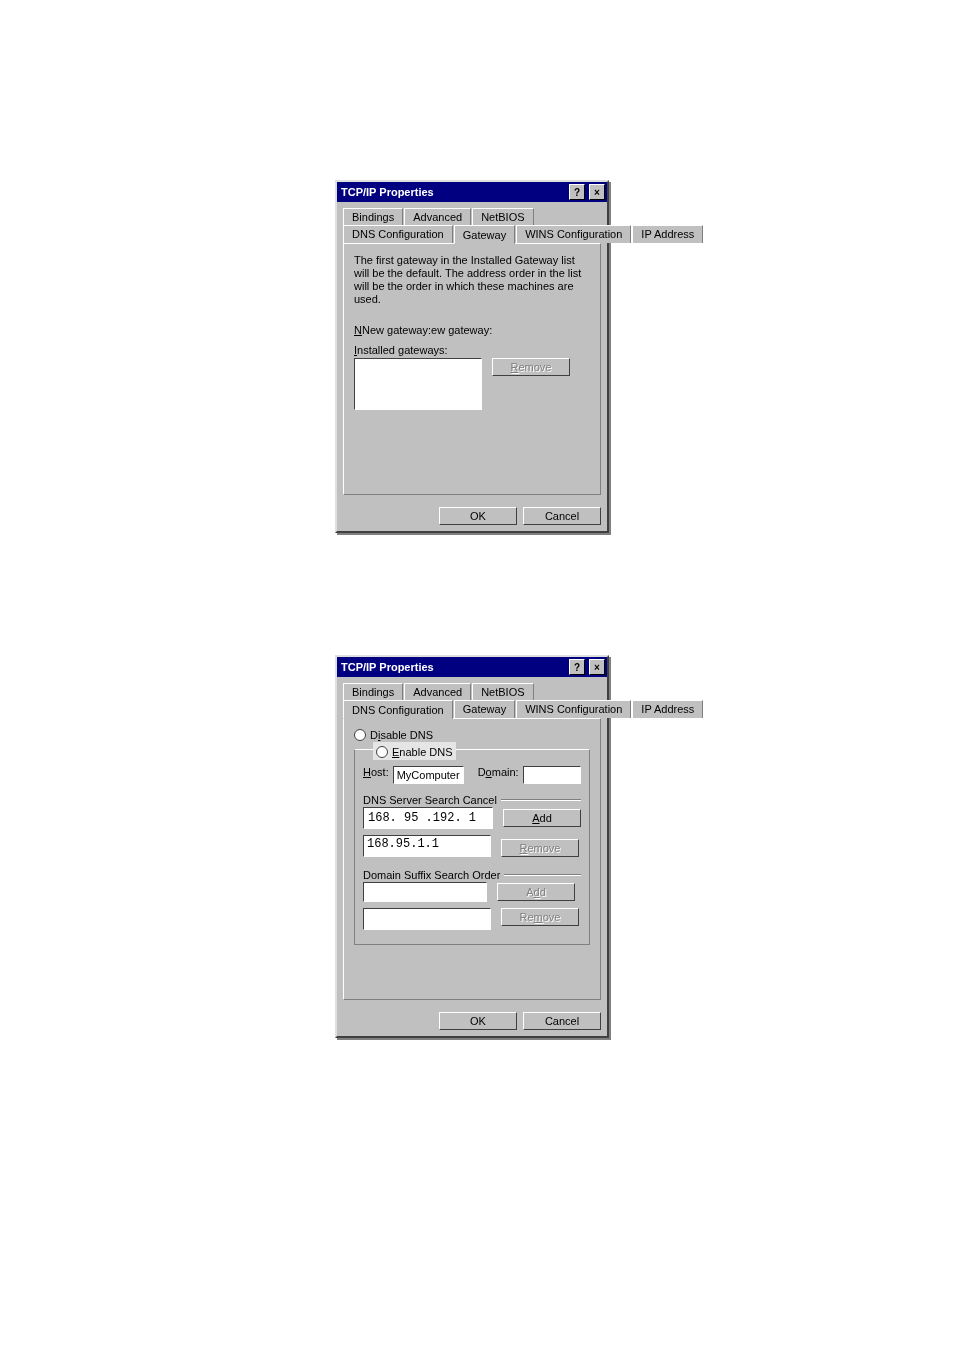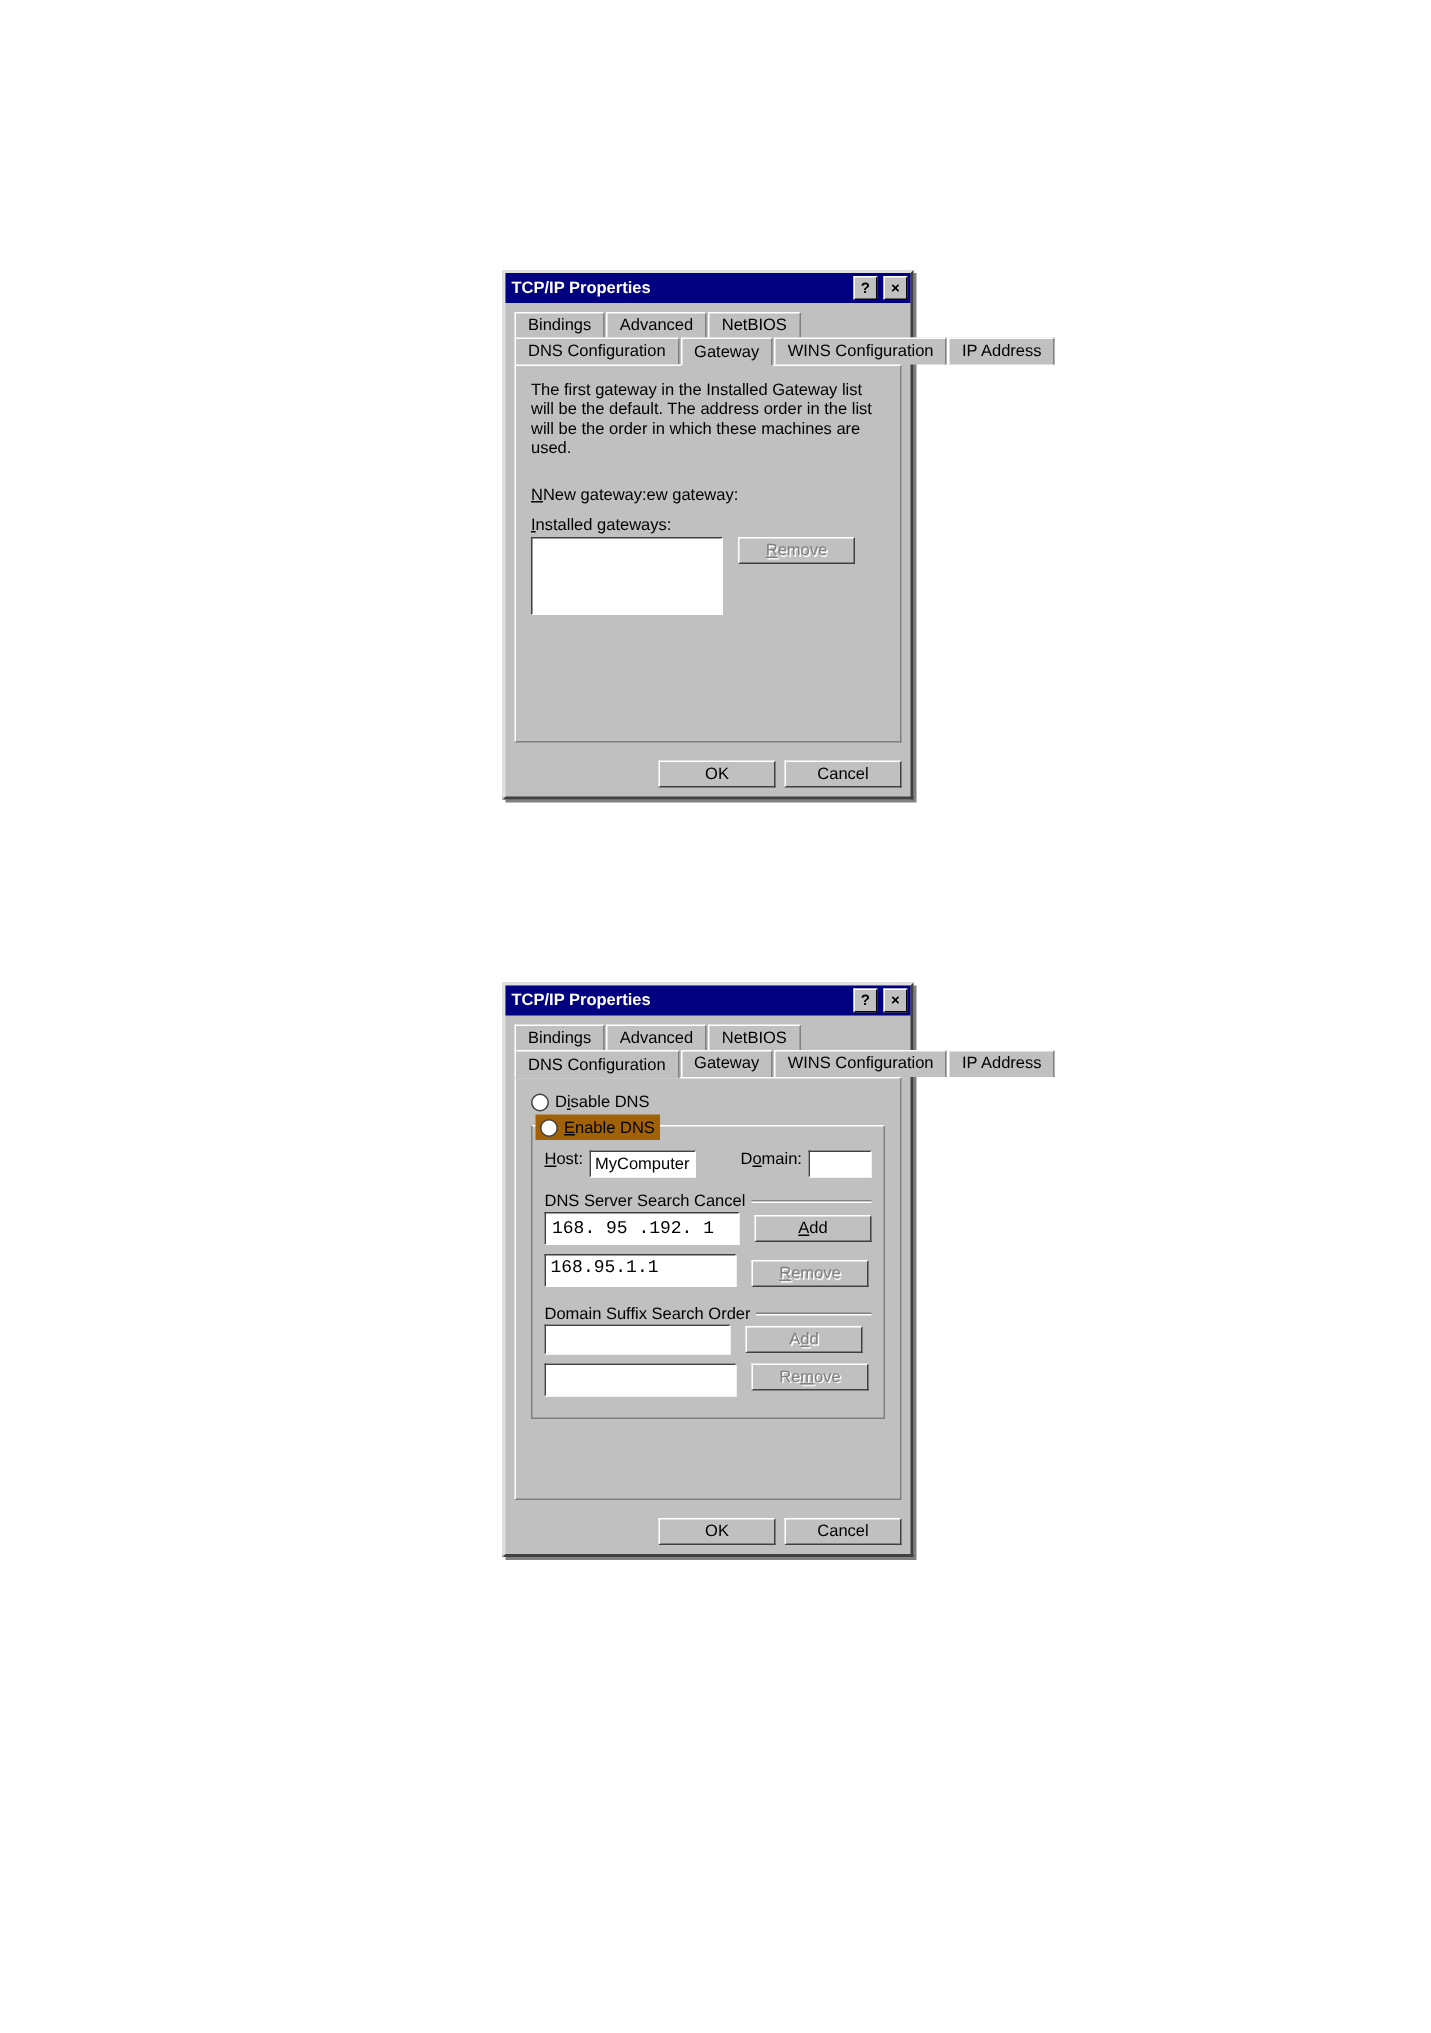--- a/index.html
+++ b/index.html
@@ -186,22 +186,22 @@
   .groupbox {
     border: 1px solid #808080;
     border-top-color: #fff;
     position: relative;
     padding: 10px 8px 8px 8px;
     margin-top: 6px;
   }
   .groupbox > .legend {
     position: absolute;
     top: -8px;
-    left: 2px;
-    background: #a16207;
+    left: 18px;
+    background: #e5e5e5;
     padding: 0 3px;
     font-size: 11px;
   }
   .textbox {
     background: #fff;
     border: 1px solid #808080;
     border-top-color: #404040;
     border-left-color: #404040;
     border-right-color: #fff;
     border-bottom-color: #fff;
@@ -319,21 +319,21 @@
                   </span>
                 <span><span class="underline">E</span>nable DNS</span>
               </span>
             </span>
 
             <div class="hostrow">
               <span class="gt-label"><span class="underline">H</span>ost:</span>
               <span class="textbox" style="width:76px;">
                   <span>MyComputer</span>
                 </span>
-              <span class="gt-label" style="margin-left:26px;">D<span class="underline">o</span>main:</span>
+              <span class="gt-label" style="margin-left:10px;">D<span class="underline">o</span>main:</span>
               <span class="textbox" style="width:62px;">
                   <span></span>
                 </span>
             </div>
 
             <span class="sectionlabel">DNS Server Search Cancel</span>
             <div class="hr"></div>
             <div class="row">
               <div class="ipbox small">
                   <span>168. 95 .192.  1</span>

